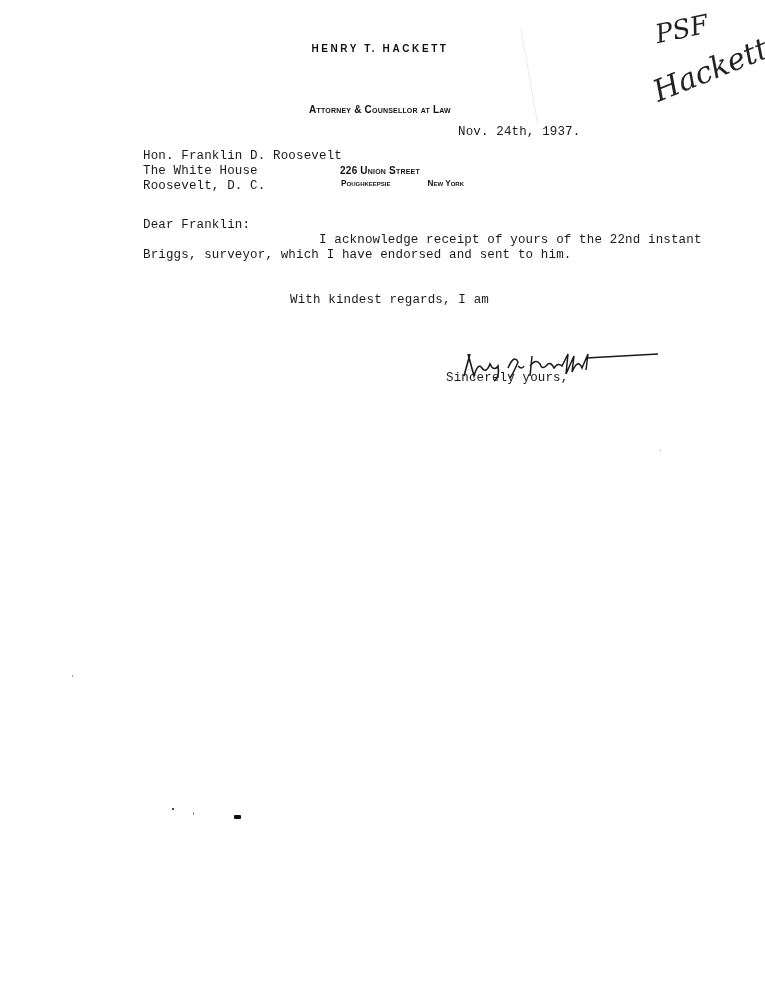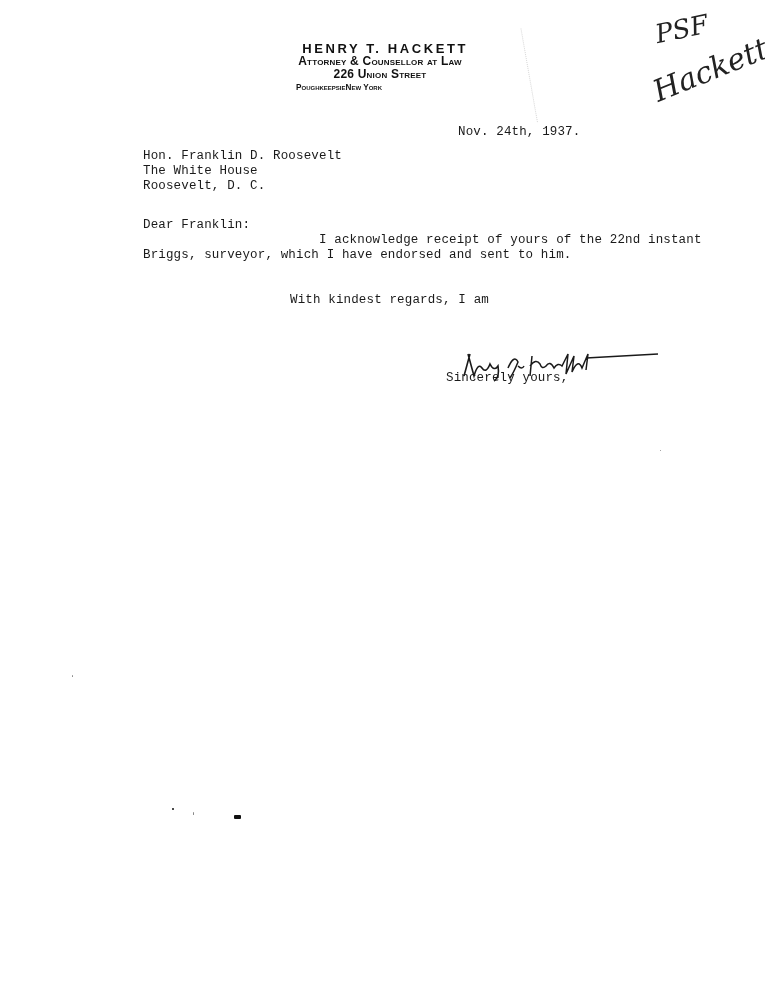--- a/index.html
+++ b/index.html
@@ -4,23 +4,23 @@
   <style>
     html, body { margin: 0; padding: 0; }
     body {
       width: 765px; height: 991px; background: #ffffff; position: relative; overflow: hidden;
       font-family: "Liberation Mono", "DejaVu Sans Mono", monospace; color: #1a1a1a;
     }
     .letterhead {
       position: absolute; left: 292px; top: 42px; width: 176px; text-align: center;
       font-family: "Liberation Sans", "DejaVu Sans", sans-serif; font-weight: bold; color: #111;
     }
-    .lh-name { font-size: 13px; letter-spacing: 2.6px; line-height: 13px; text-align: right; }
-    .lh-line { font-size: 12px; line-height: 13px; font-variant: small-caps; letter-spacing: 0.2px; }
-    .lh-city { display: flex; font-size: 8.2px; line-height: 13px; font-variant: small-caps; padding: 0 4px; }
+    .lh-name { font-size: 10px; letter-spacing: 2.6px; line-height: 13px; }
+    .lh-line { font-size: 10px; line-height: 13px; font-variant: small-caps; letter-spacing: 0.2px; margin-top: 48px; }
+    .lh-city { display: flex; justify-content: space-between; font-size: 8.2px; line-height: 13px; font-variant: small-caps; padding: 0 4px; margin-left: 45px; }
     .annotation {
       position: absolute; font-family: "DejaVu Serif", serif; font-style: italic; color: #222;
     }
     .ann-psf { left: 655px; top: 14px; font-size: 26px; transform: rotate(-12deg); }
     .ann-hackett { left: 650px; top: 52px; font-size: 30px; transform: rotate(-22deg); }
     .faint-mark {
       position: absolute; left: 528px; top: 20px; width: 90px; height: 95px;
       border-left: 1px dotted #bbb; transform: rotate(-10deg); opacity: .6;
     }
     .typed { position: absolute; font-size: 12.5px; line-height: 15px; white-space: pre; letter-spacing: 0.15px; }

